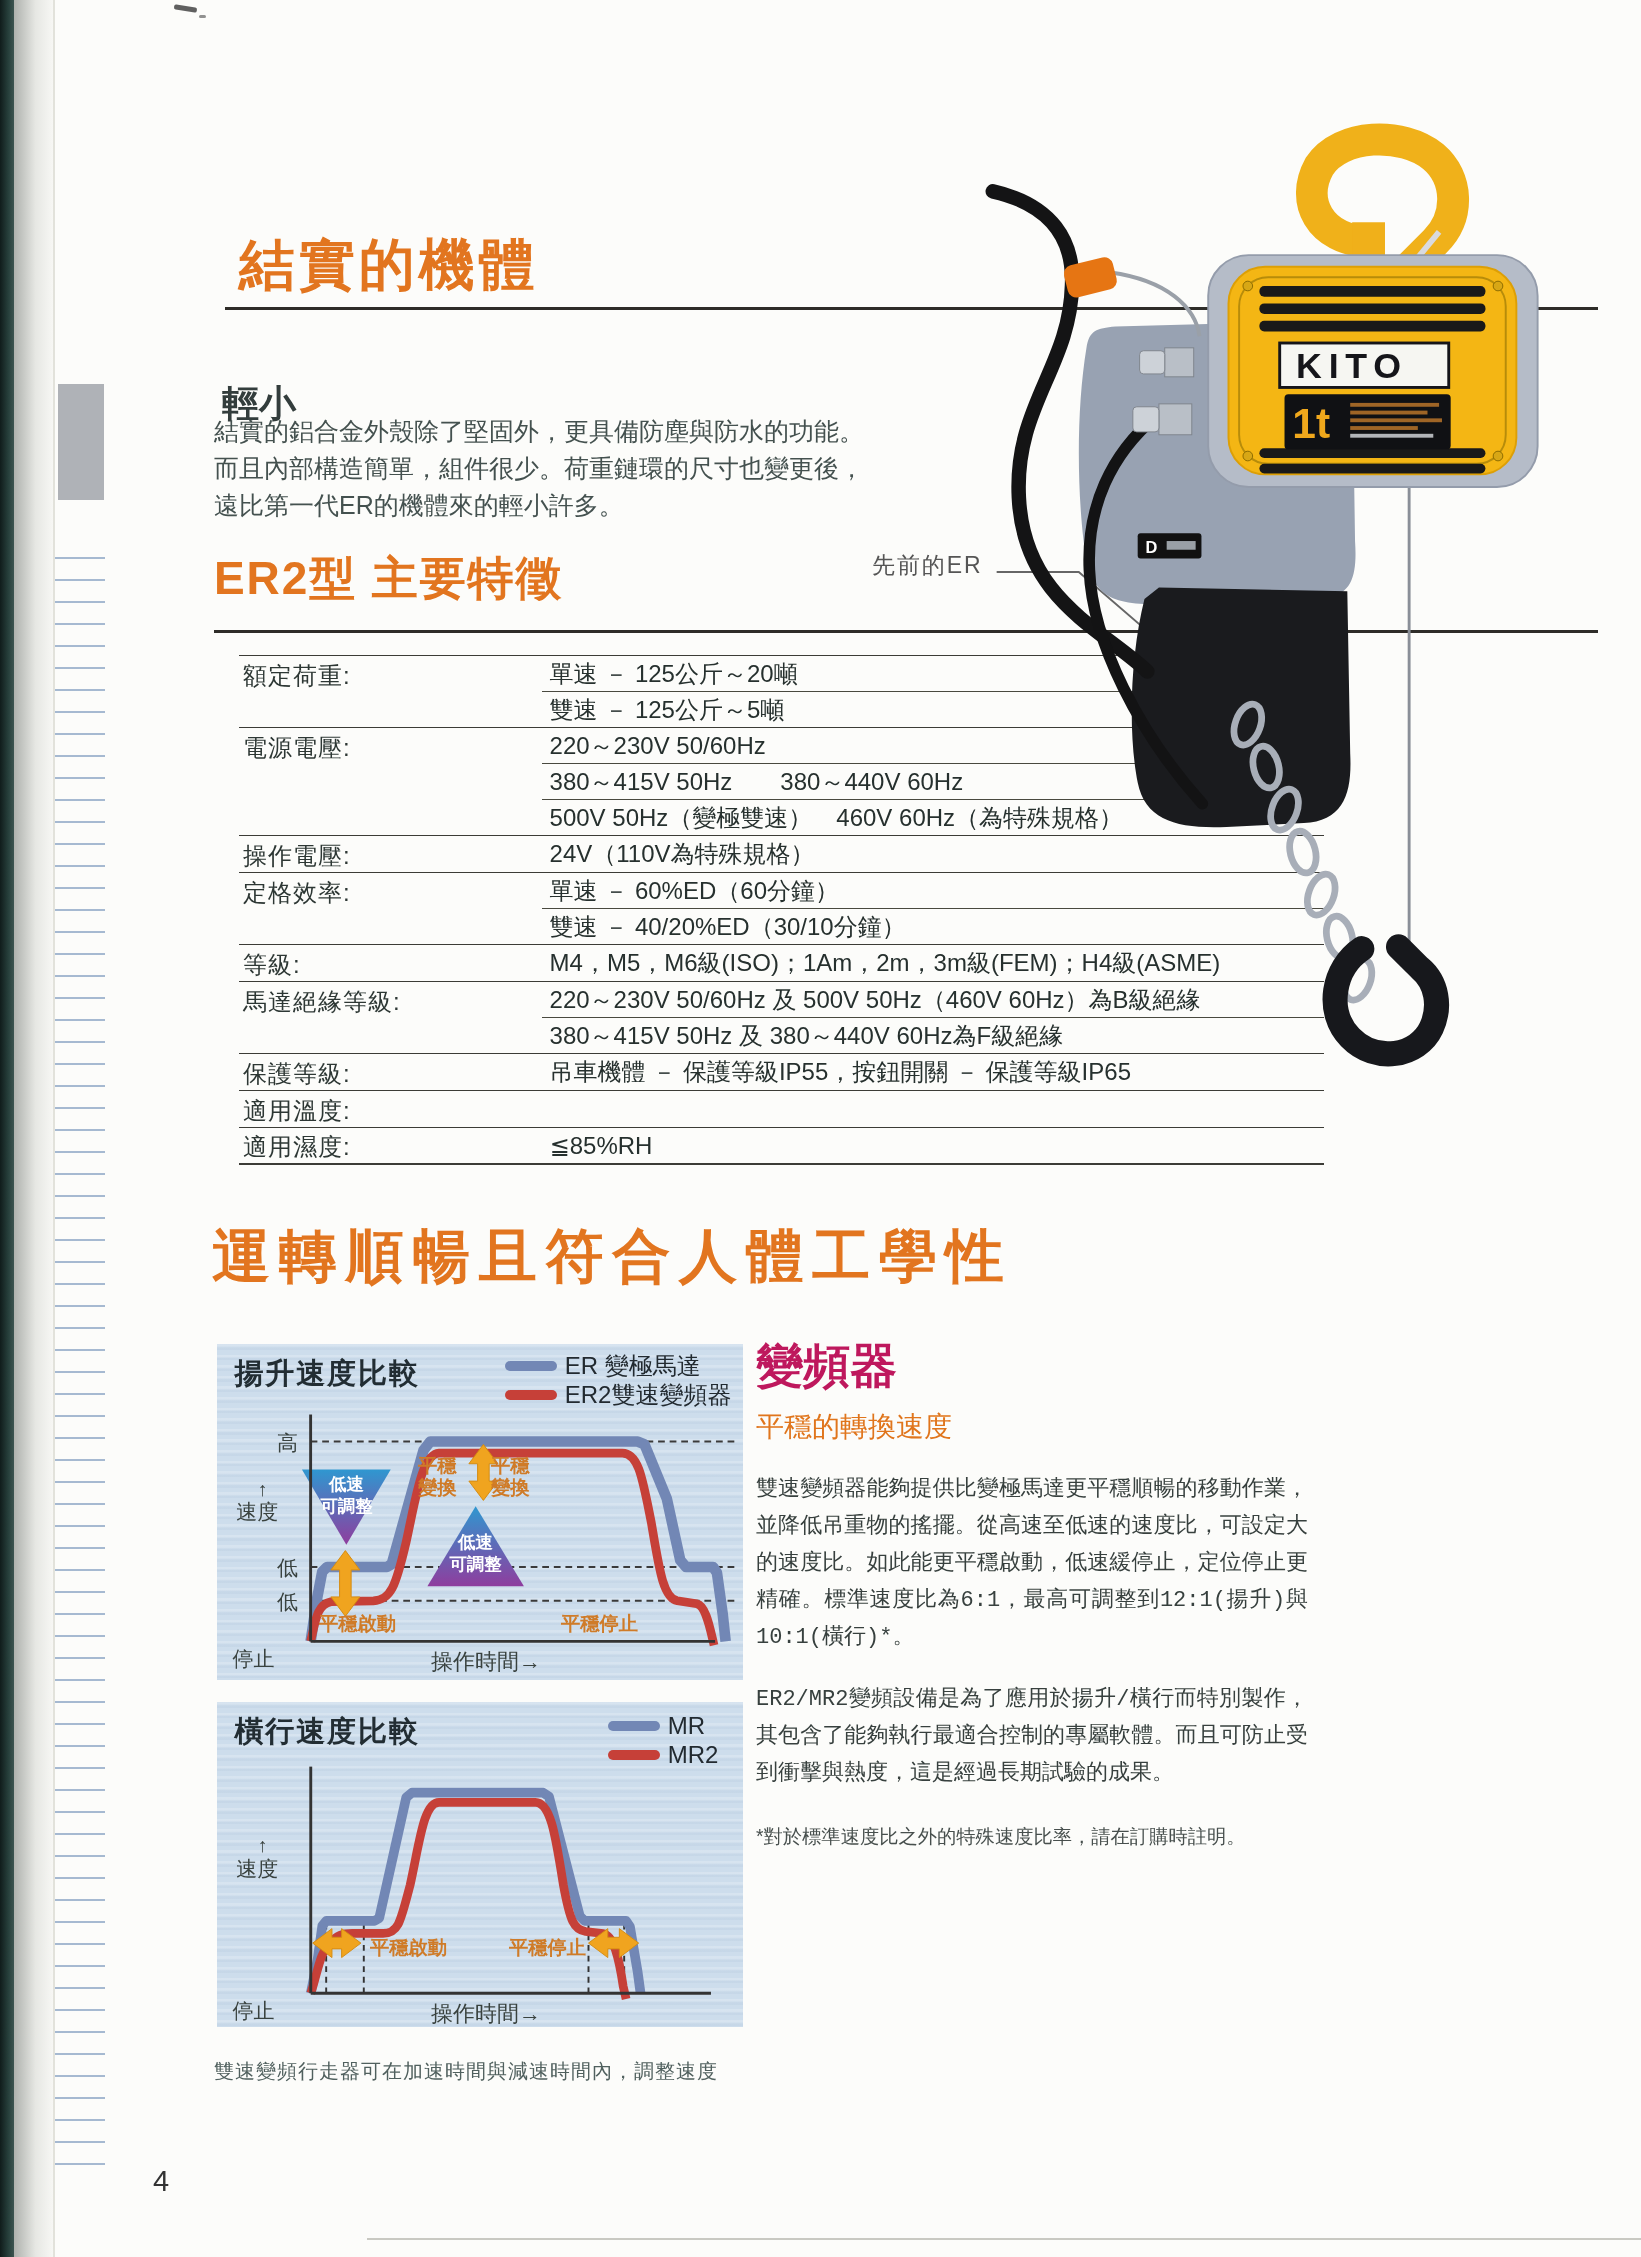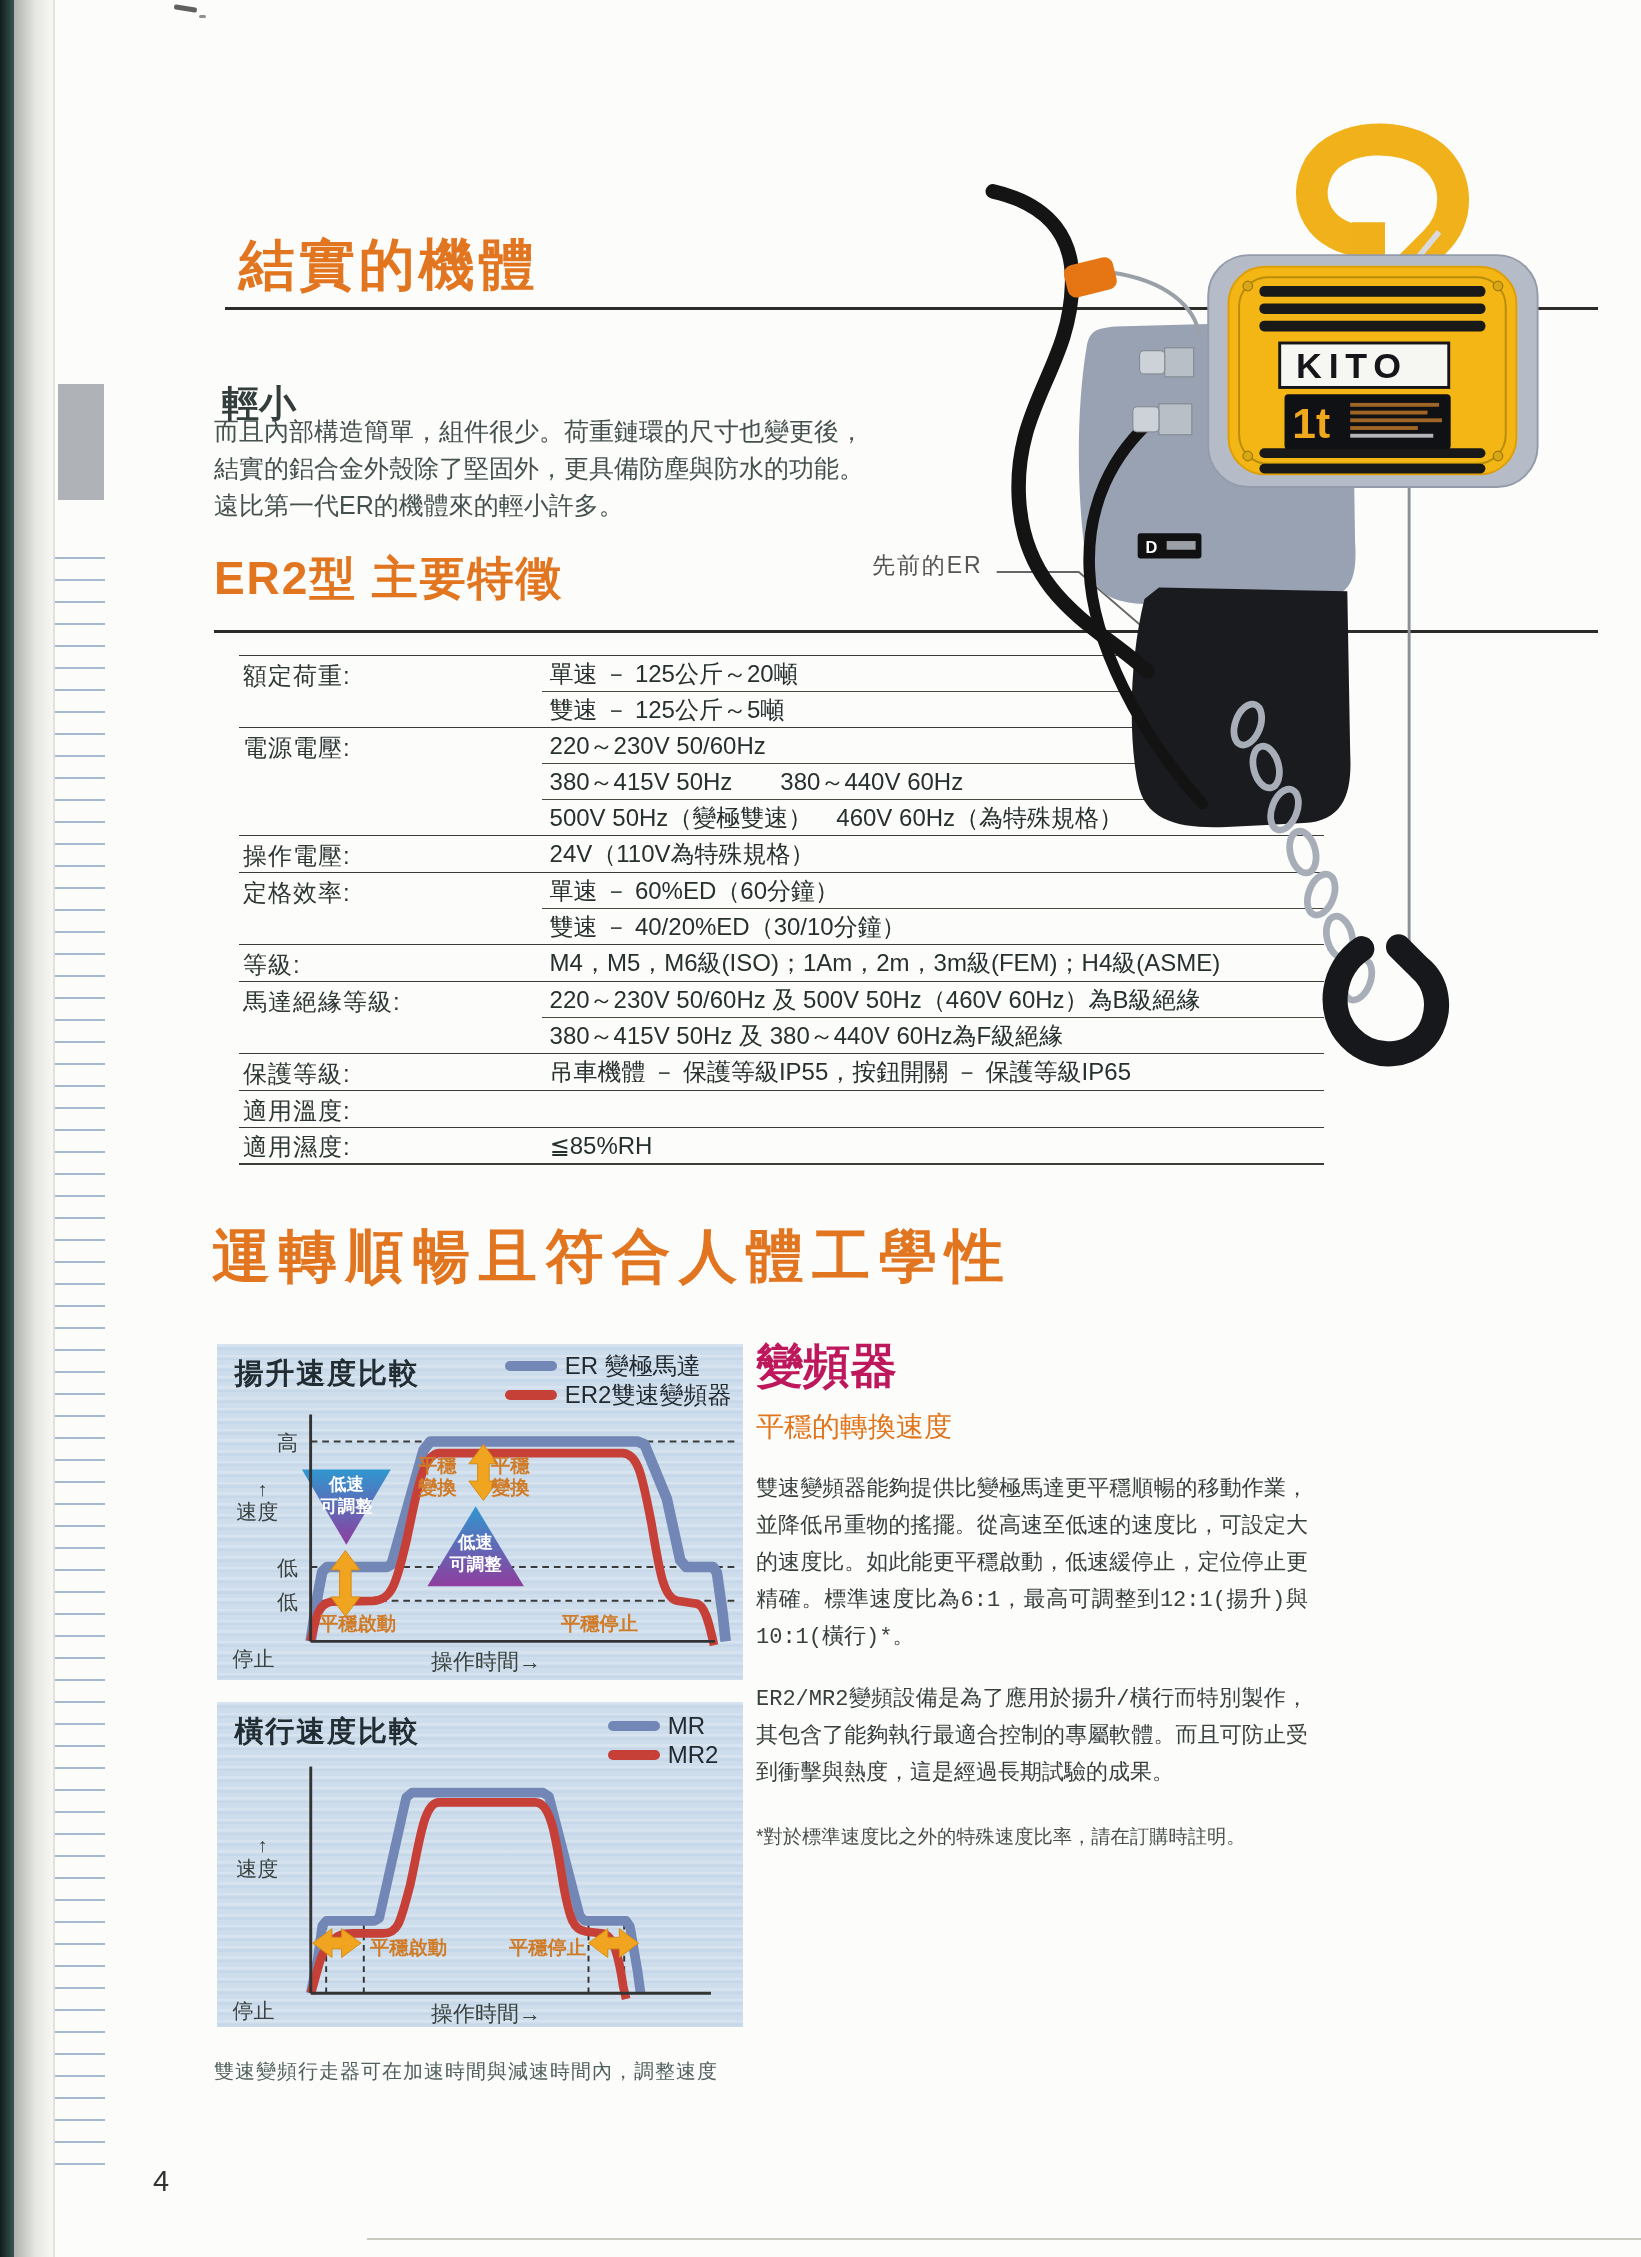--- a/index.html
+++ b/index.html
@@ -67,22 +67,22 @@
 <div class="abs margin-graybox"></div>
 <div class="abs margin-rules"></div>
 <div class="abs bottom-line"></div>
 <div class="abs speck1"></div>
 <div class="abs speck2"></div>
 
 <div class="abs h1">結實的機體</div>
 <div class="abs rule1"></div>
 <div class="abs h2-small">輕小</div>
 <div class="abs intro-body">
+  <div>結實的鋁合金外殼除了堅固外，更具備防塵與防水的功能。</div>
   <div>而且內部構造簡單，組件很少。荷重鏈環的尺寸也變更後，</div>
-  <div>結實的鋁合金外殼除了堅固外，更具備防塵與防水的功能。</div>
   <div>遠比第一代ER的機體來的輕小許多。</div>
 </div>
 
 <div class="abs h1b">ER2型 主要特徵</div>
 <div class="abs rule2"></div>
 
 <div class="abs spec-table">
   <div class="spec-group">
     <div class="spec-label">額定荷重:</div>
     <div class="spec-vals">

